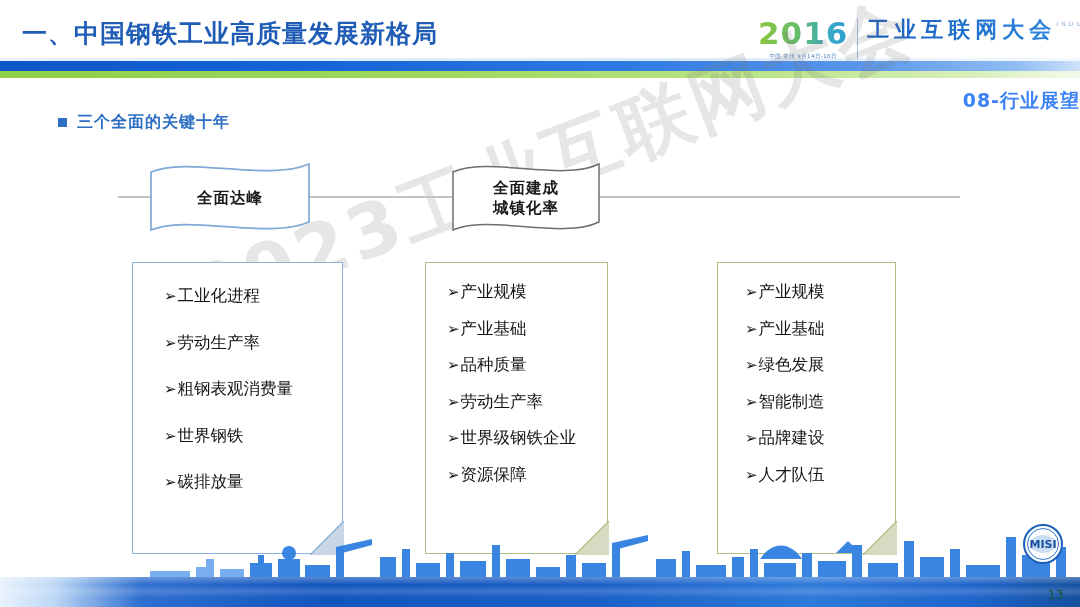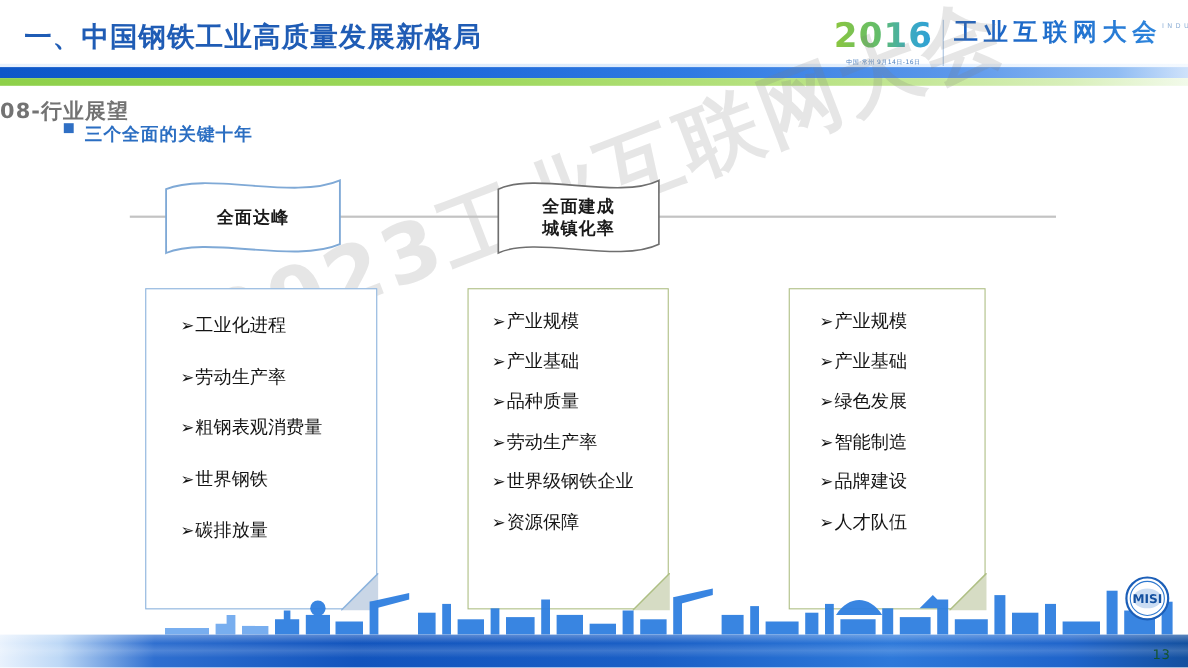--- a/index.html
+++ b/index.html
@@ -47,26 +47,26 @@
     font-size:22px;font-weight:700;line-height:1.05;letter-spacing:5px;
     background:linear-gradient(90deg,#1b5fc0 0%,#2070cd 50%,#2f86dd 100%);
     -webkit-background-clip:text;background-clip:text;color:transparent;
     white-space:nowrap;
   }
   .cl-en{font-size:6px;color:#8fb0d6;letter-spacing:3.1px;margin-top:2px;white-space:nowrap;}
   .cl-sub{font-size:7px;color:#2b6fc6;letter-spacing:.6px;margin-top:2px;white-space:nowrap;}
 
   
   .sec-title{
-    position:absolute;left:0;right:0;top:88px;text-align:left;
-    font-size:19px;font-weight:700;color:#737373;letter-spacing:1px;
-  }
-
-  
-  .bullet-row{position:absolute;left:58px;top:112px;display:flex;align-items:flex-start;gap:10px;}
+    position:absolute;left:0;right:0;top:88px;text-align:right;
+    font-size:19px;font-weight:700;color:#3b82f6;letter-spacing:1px;
+  }
+
+  
+  .bullet-row{position:absolute;left:58px;top:112px;display:flex;align-items:center;gap:10px;}
   .bullet-sq{width:9px;height:9px;background:#2f6fc4;flex:0 0 auto;}
   .bullet-tx{font-size:16px;font-weight:700;color:#2b6ec2;letter-spacing:1px;white-space:nowrap;}
 
   
   .watermark{
     position:absolute;left:210px;top:300px;
     transform:translate(-2%,-50%) rotate(-21deg);
     transform-origin:left center;
     font-size:74px;font-weight:700;color:rgba(120,120,120,.19);
     white-space:nowrap;letter-spacing:4px;pointer-events:none;

